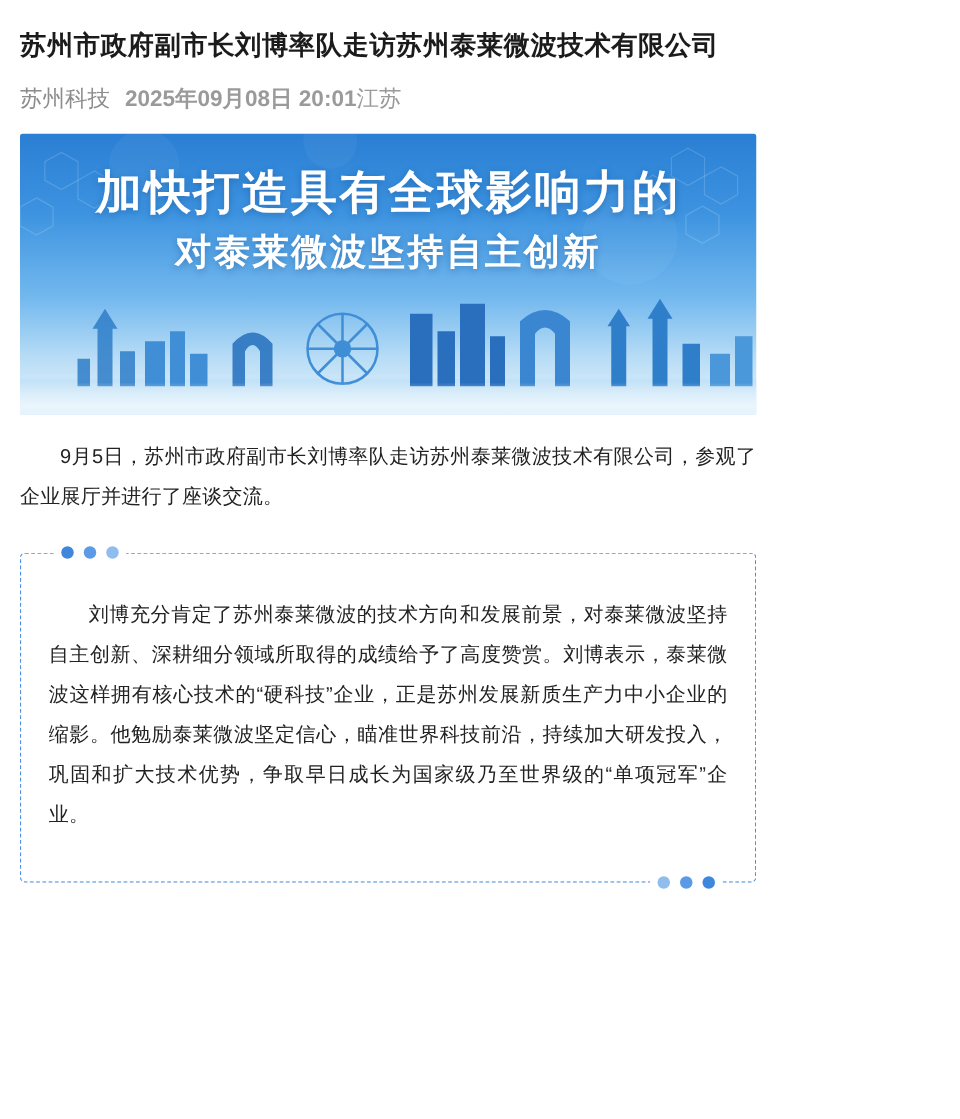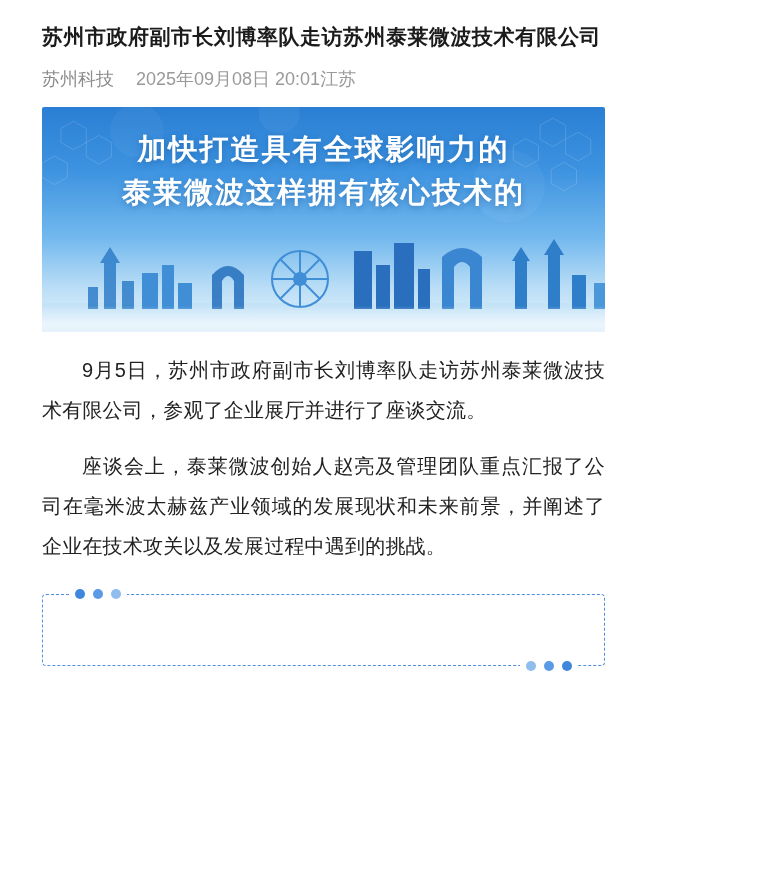--- a/index.html
+++ b/index.html
@@ -9,43 +9,44 @@
   }
   body {
     width: 768px;
     min-height: 895px;
     font-family: "Liberation Sans", sans-serif;
     color: #1a1a1a;
   }
   .page {
     width: 633px;
     box-sizing: border-box;
-    padding: 18px 28px 20px 42px;
+    padding: 18px 28px 20px 16px;
   }
   .article-title {
     font-size: 21px;
     font-weight: 700;
     line-height: 1.4;
     color: #1b1b1b;
     letter-spacing: 0.5px;
     margin: 4px 0 0 0;
   }
   .meta-row {
     display: flex;
     align-items: center;
     margin-top: 16px;
     font-size: 18px;
     color: #9a9a9a;
   }
   .meta-source {
     color: #8c8c8c;
   }
   .meta-date {
-    margin-left: 22px;
+    margin-left: 12px;
     color: #9a9a9a;
+    font-weight: bold;
   }
   .meta-region {
     color: #9a9a9a;
   }
 
   
   .banner {
     position: relative;
     margin-top: 16px;
     height: 225px;
@@ -62,21 +63,21 @@
     position: absolute;
     left: 0; right: 0;
     top: 24px;
     text-align: center;
     color: #ffffff;
     font-weight: 800;
     letter-spacing: 2px;
     text-shadow: 0 2px 6px rgba(10, 60, 120, 0.35);
   }
   .banner-line1 {
-    font-size: 29px;
+    font-size: 37px;
     line-height: 1.25;
   }
   .banner-line2 {
     font-size: 29px;
     line-height: 1.25;
     margin-top: 6px;
   }
   .skyline {
     position: absolute;
     left: 0; right: 0; bottom: 0;
@@ -84,21 +85,21 @@
   }
   .banner-bottom-fade {
     position: absolute;
     left: 0; right: 0; bottom: 0;
     height: 26px;
     background: linear-gradient(180deg, rgba(232,244,252,0) 0%, #eaf5fd 70%, #e6f2fb 100%);
   }
 
   
   .para {
-    font-size: 20px;
+    font-size: 16px;
     line-height: 2.0;
     color: #222;
     text-align: justify;
     text-indent: 2em;
     margin: 16px 0 0 0;
     letter-spacing: 0.2px;
   }
   .para:first-of-type { margin-top: 18px; }
 
   
@@ -176,21 +177,21 @@
       </g>
       <g fill="#ffffff" fill-opacity="0.10">
         <circle cx="120" cy="30" r="34"></circle>
         <circle cx="590" cy="100" r="46"></circle>
         <circle cx="300" cy="8" r="26"></circle>
       </g>
     </svg>
 
     <div class="banner-headline">
       <div class="banner-line1">加快打造具有全球影响力的</div>
-      <div class="banner-line2">泰莱微波这样拥有核心技术的</div>
+      <div class="banner-line2">对泰莱微波坚持自主创新</div>
     </div>
 
     <svg class="skyline" viewBox="0 0 712 115" preserveAspectRatio="none">
 
       <rect x="0" y="86" width="712" height="29" fill="#bfe0f6" opacity="0.55"></rect>
 
       <g fill="#2f7ec9" opacity="0.85">
         <path d="M58 46 l10 -16 10 16 -4 0 0 46 -12 0 0 -46z"></path>
         <rect x="46" y="70" width="10" height="22"></rect>
         <rect x="80" y="64" width="12" height="28"></rect>
@@ -245,28 +246,28 @@
         <line x1="620" y1="78" x2="684" y2="78"></line>
         <line x1="636" y1="62" x2="636" y2="92"></line>
         <line x1="652" y1="58" x2="652" y2="92"></line>
         <line x1="668" y1="62" x2="668" y2="92"></line>
       </g>
     </svg>
     <div class="banner-bottom-fade"></div>
   </div>
 
   <p class="para">9月5日，苏州市政府副市长刘博率队走访苏州泰莱微波技术有限公司，参观了企业展厅并进行了座谈交流。</p>
-  <p class="para">座谈会上，泰莱微波创始人赵亮及管理团队重点汇报了公司在毫米波太赫兹产业领域的发展现状和未来前景，并阐述了企业在技术攻关以及发展过程中遇到的挑战。</p>
 
   <div class="quote-box">
     <span class="dots top-left">
       <i class="dot"></i>
       <i class="dot d2"></i>
       <i class="dot d3"></i>
     </span>
+    <p class="para">刘博充分肯定了苏州泰莱微波的技术方向和发展前景，对泰莱微波坚持自主创新、深耕细分领域所取得的成绩给予了高度赞赏。刘博表示，泰莱微波这样拥有核心技术的“硬科技”企业，正是苏州发展新质生产力中小企业的缩影。他勉励泰莱微波坚定信心，瞄准世界科技前沿，持续加大研发投入，巩固和扩大技术优势，争取早日成长为国家级乃至世界级的“单项冠军”企业。</p>
     <span class="dots bottom-right">
       <i class="dot d3"></i>
       <i class="dot d2"></i>
       <i class="dot"></i>
     </span>
   </div>
 
 
 </div>
 

